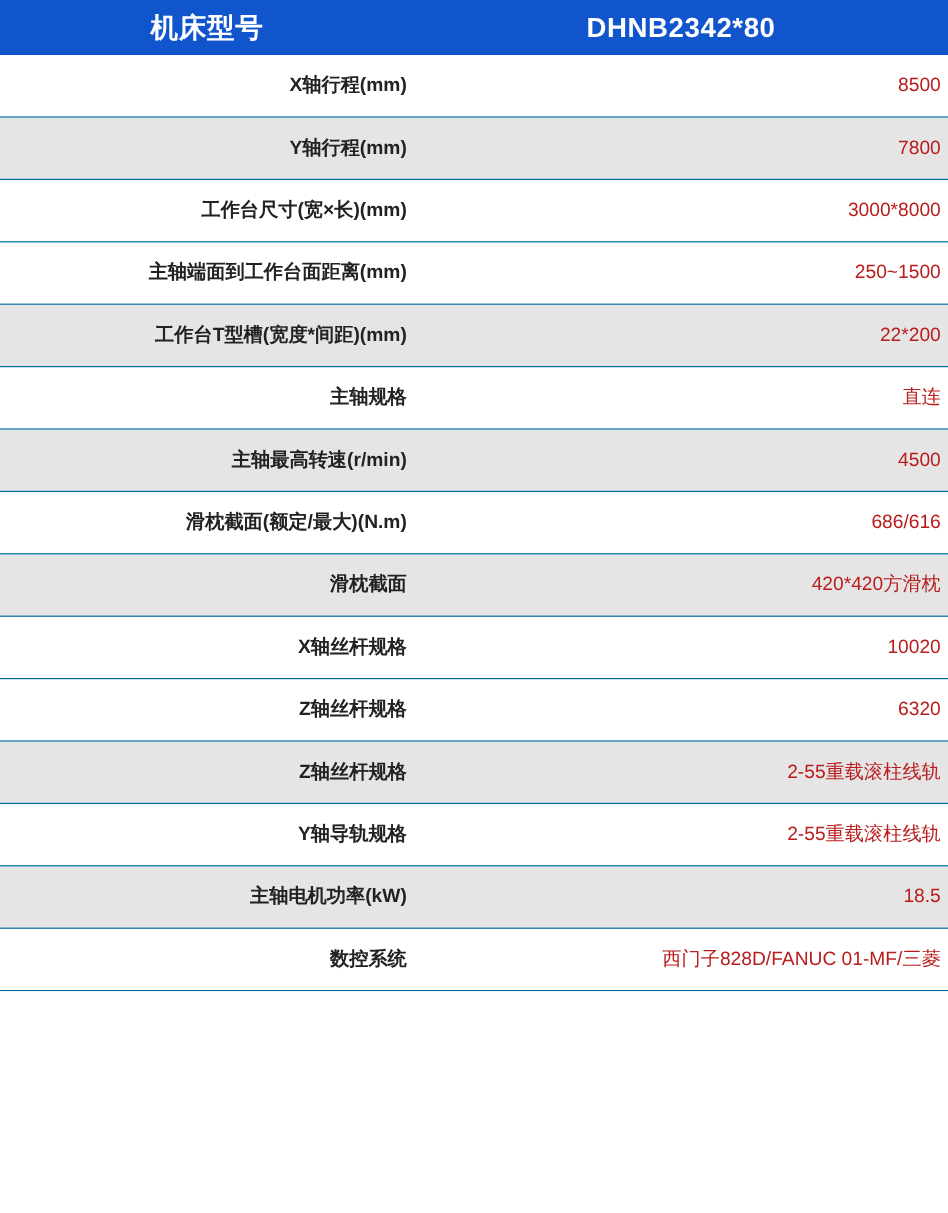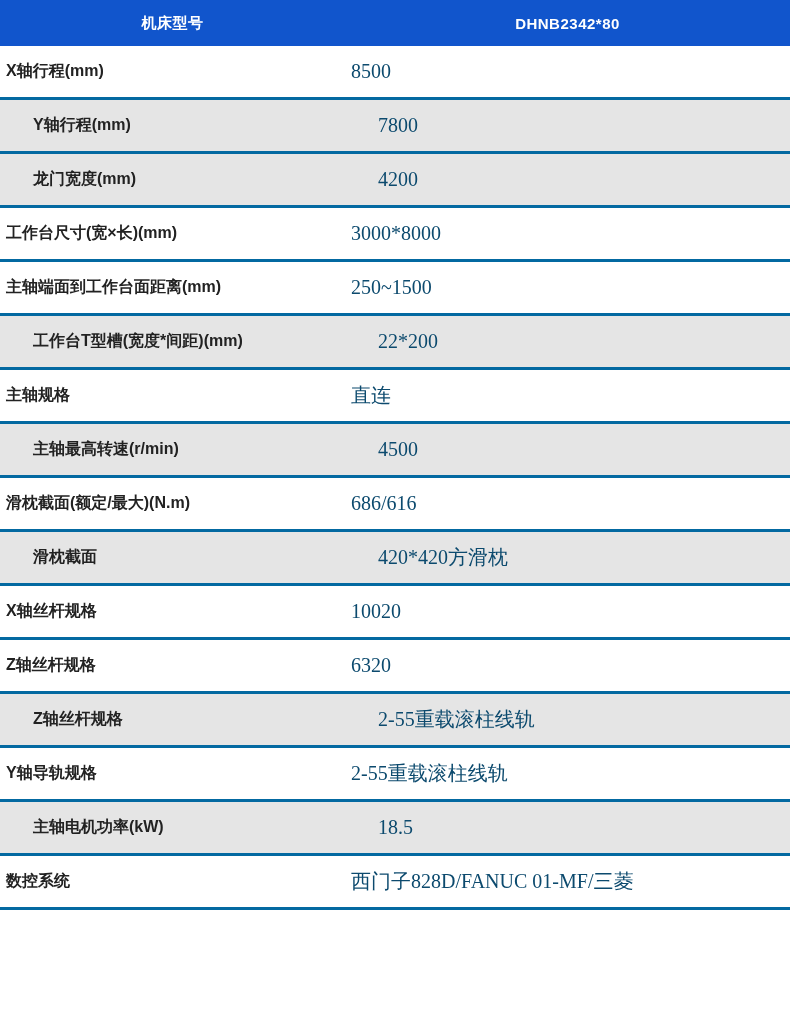--- a/index.html
+++ b/index.html
@@ -16,48 +16,47 @@
     border-collapse: collapse;
     table-layout: fixed;
   }
   .spec-table col.col-label { width: 345px; }
   .spec-table col.col-value { width: 445px; }
 
   .spec-table tr.header-row td {
     background: #1155cc;
     color: #ffffff;
     font-weight: bold;
-    font-size: 15px;
+    font-size: 23px;
     height: 44px;
     text-align: center;
     vertical-align: middle;
     letter-spacing: 0.5px;
   }
   .spec-table tr.header-row td.header-value {
     font-family: "Liberation Sans", "DejaVu Sans", sans-serif;
     letter-spacing: 0.5px;
   }
 
   .spec-table tbody td {
     height: 51px;
     vertical-align: middle;
-    text-align: left;
-    border-bottom: 3px solid #0369a1;
+    text-align: right;
+    border-bottom: 1px solid #0369a1;
   }
   .spec-table tbody tr td.cell-label {
     font-weight: bold;
     font-size: 16px;
     color: #222222;
     padding: 0 6px;
   }
   .spec-table tbody tr td.cell-value {
-    font-size: 20px;
-    color: #0c4a6e;
+    font-size: 16px;
+    color: #b91c1c;
     padding: 0 6px;
-    font-family: Liberation Serif, serif;
   }
   .spec-table tbody tr.row-odd td { background: #ffffff; }
   .spec-table tbody tr.row-even td { background: #e5e5e5; padding-left: 33px; }
 </style>
 </head>
 <body>
 
 <table class="spec-table">
   <colgroup>
     <col class="col-label">
@@ -70,24 +69,20 @@
     </tr>
   </thead>
   <tbody id="spec-body">
       <tr class="row-odd">
         <td class="cell-label">X轴行程(mm)</td>
         <td class="cell-value">8500</td>
       </tr>
       <tr class="row-even">
         <td class="cell-label">Y轴行程(mm)</td>
         <td class="cell-value">7800</td>
-      </tr>
-      <tr class="row-even">
-        <td class="cell-label">龙门宽度(mm)</td>
-        <td class="cell-value">4200</td>
       </tr>
       <tr class="row-odd">
         <td class="cell-label">工作台尺寸(宽×长)(mm)</td>
         <td class="cell-value">3000*8000</td>
       </tr>
       <tr class="row-odd">
         <td class="cell-label">主轴端面到工作台面距离(mm)</td>
         <td class="cell-value">250~1500</td>
       </tr>
       <tr class="row-even">

